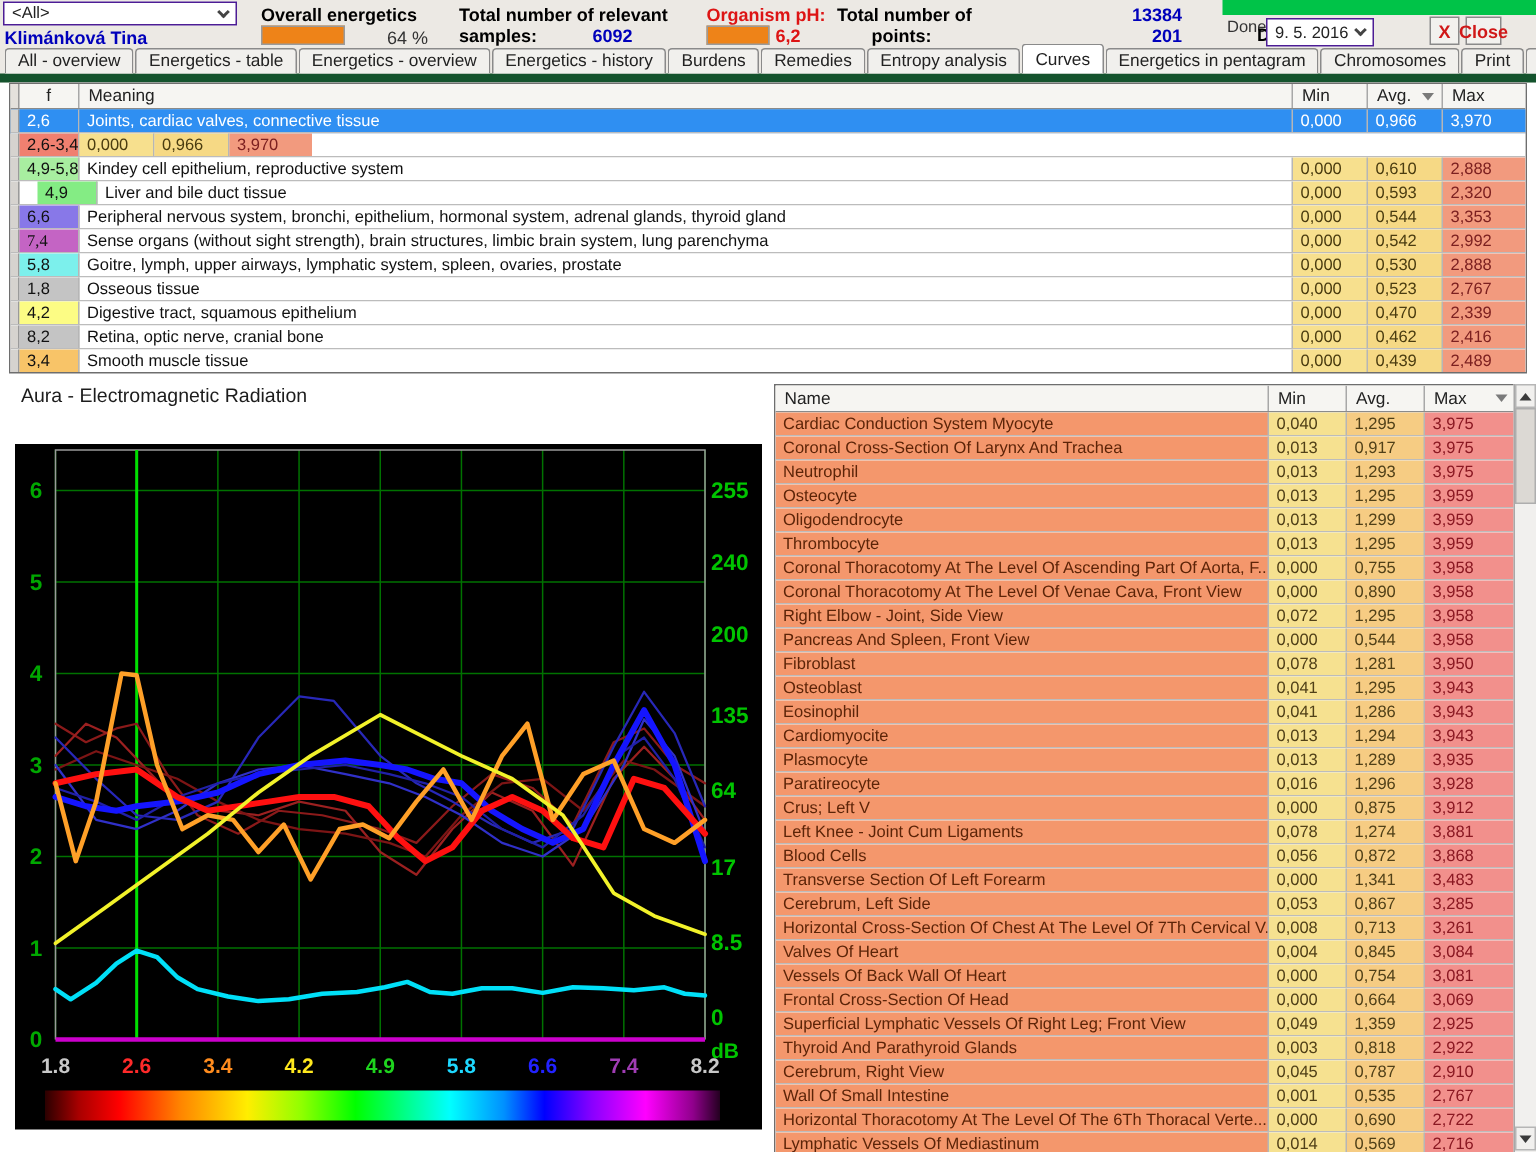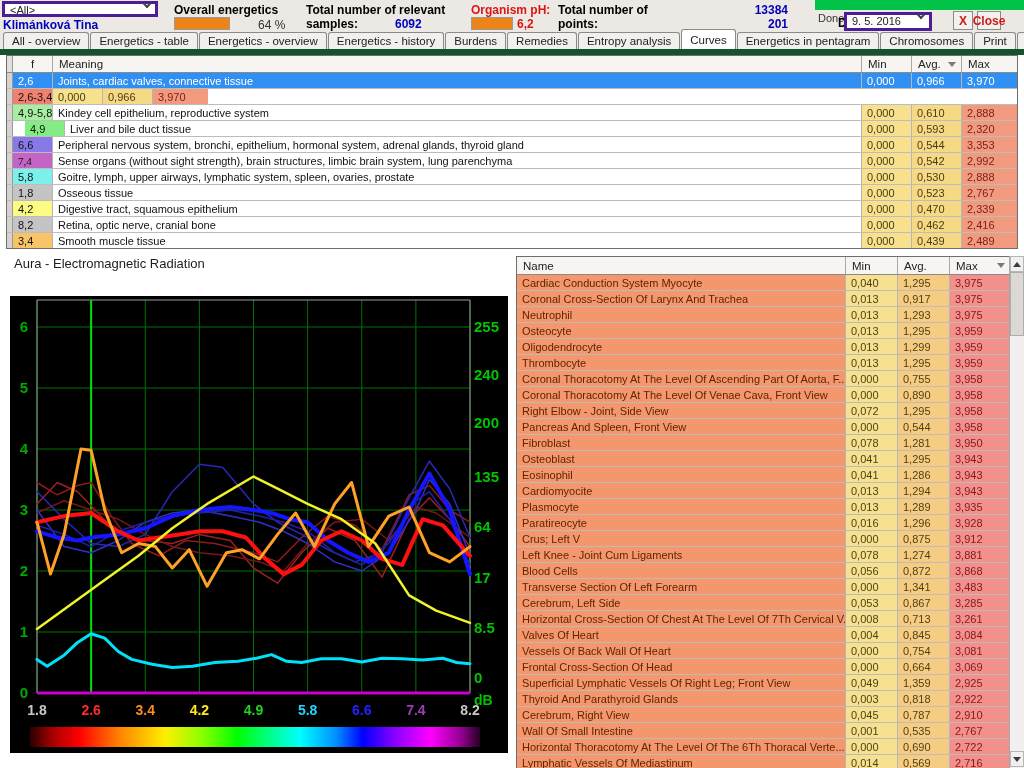--- a/index.html
+++ b/index.html
@@ -3,21 +3,21 @@
 <meta charset="utf-8">
 <style>
   *{box-sizing:border-box;margin:0;padding:0}
   html,body{background:#fff}
   body{font-family:"Liberation Sans",sans-serif;font-size:11px;color:#111}
   #app{position:relative;width:1024px;height:768px;background:#fff;overflow:hidden}
   .abs{position:absolute}
 
   
   #topbar{position:absolute;left:0;top:0;width:1024px;height:34px;background:#ece9e4}
-  .combo{background:#fff;border:3px solid #4c1d95;display:flex;justify-content:space-between;padding:0 5px;font-size:11px;color:#222}
+  .combo{background:#fff;border:1px solid #4c1d95;display:flex;align-items:center;justify-content:space-between;padding:0 5px;font-size:11px;color:#222}
   .chev{width:6px;height:6px;border-right:2px solid #444;border-bottom:2px solid #444;transform:rotate(45deg);margin-top:-3px;flex:0 0 auto}
   .b{font-weight:bold;font-size:12px;color:#000}
   .blue{color:#0000bb}
   .red{color:#dd1414}
   .obar{background:#ee8318;border:1px solid #9a9a9a}
   .gbar{background:#00c348}
   .btn{background:#f2f1ee;border:1px solid #8a8a8a;display:flex;align-items:center;justify-content:center;font-weight:bold;font-size:12px;color:#d01818}
 
   
   #tabstrip{position:absolute;left:0;top:34px;width:1024px;height:21px;background:#ece9e4;display:flex;align-items:flex-end;padding-left:3px;border-bottom:6px solid #14532d}
@@ -79,29 +79,29 @@
 
     <div class="abs b" style="left:306px;top:3px">Total number of relevant</div>
     <div class="abs b" style="left:306px;top:17px">samples:</div>
     <div class="abs b blue" style="left:395px;top:17px;width:60px;">6092</div>
 
     <div class="abs b red" style="left:471px;top:3px">Organism pH:</div>
     <div class="abs obar" style="left:471px;top:17px;width:42px;height:13px"></div>
     <div class="abs b red" style="left:517px;top:17px">6,2</div>
 
     <div class="abs b" style="left:558px;top:3px">Total number of</div>
-    <div class="abs b" style="left:558px;top:17px">points:</div>
+    <div class="abs b" style="left:581px;top:17px">points:</div>
     <div class="abs b blue" style="left:728px;top:3px;width:60px;text-align:right">13384</div>
     <div class="abs b blue" style="left:728px;top:17px;width:60px;text-align:right">201</div>
 
     <div class="abs gbar" style="left:815px;top:0;width:209px;height:10px"></div>
     <div class="abs" style="left:818px;top:12px;font-size:11px;color:#333">Done.</div>
 
     <div class="abs b" style="left:838px;top:16px">Date</div>
-    <div class="combo abs" style="left:844px;top:12px;width:88px;height:19px">
+    <div class="combo abs" style="left:844px;top:12px;width:72px;height:19px">
       <span>9. 5. 2016</span>
       <span class="chev"></span>
     </div>
     <div class="btn abs" style="left:953px;top:11px;width:20px;height:19px">X</div>
     <div class="btn abs" style="left:977px;top:11px;width:24px;height:19px">Close</div>
   </div>
 
   <div id="tabstrip">
       <div class="tab">All - overview</div>
       <div class="tab">Energetics - table</div>

